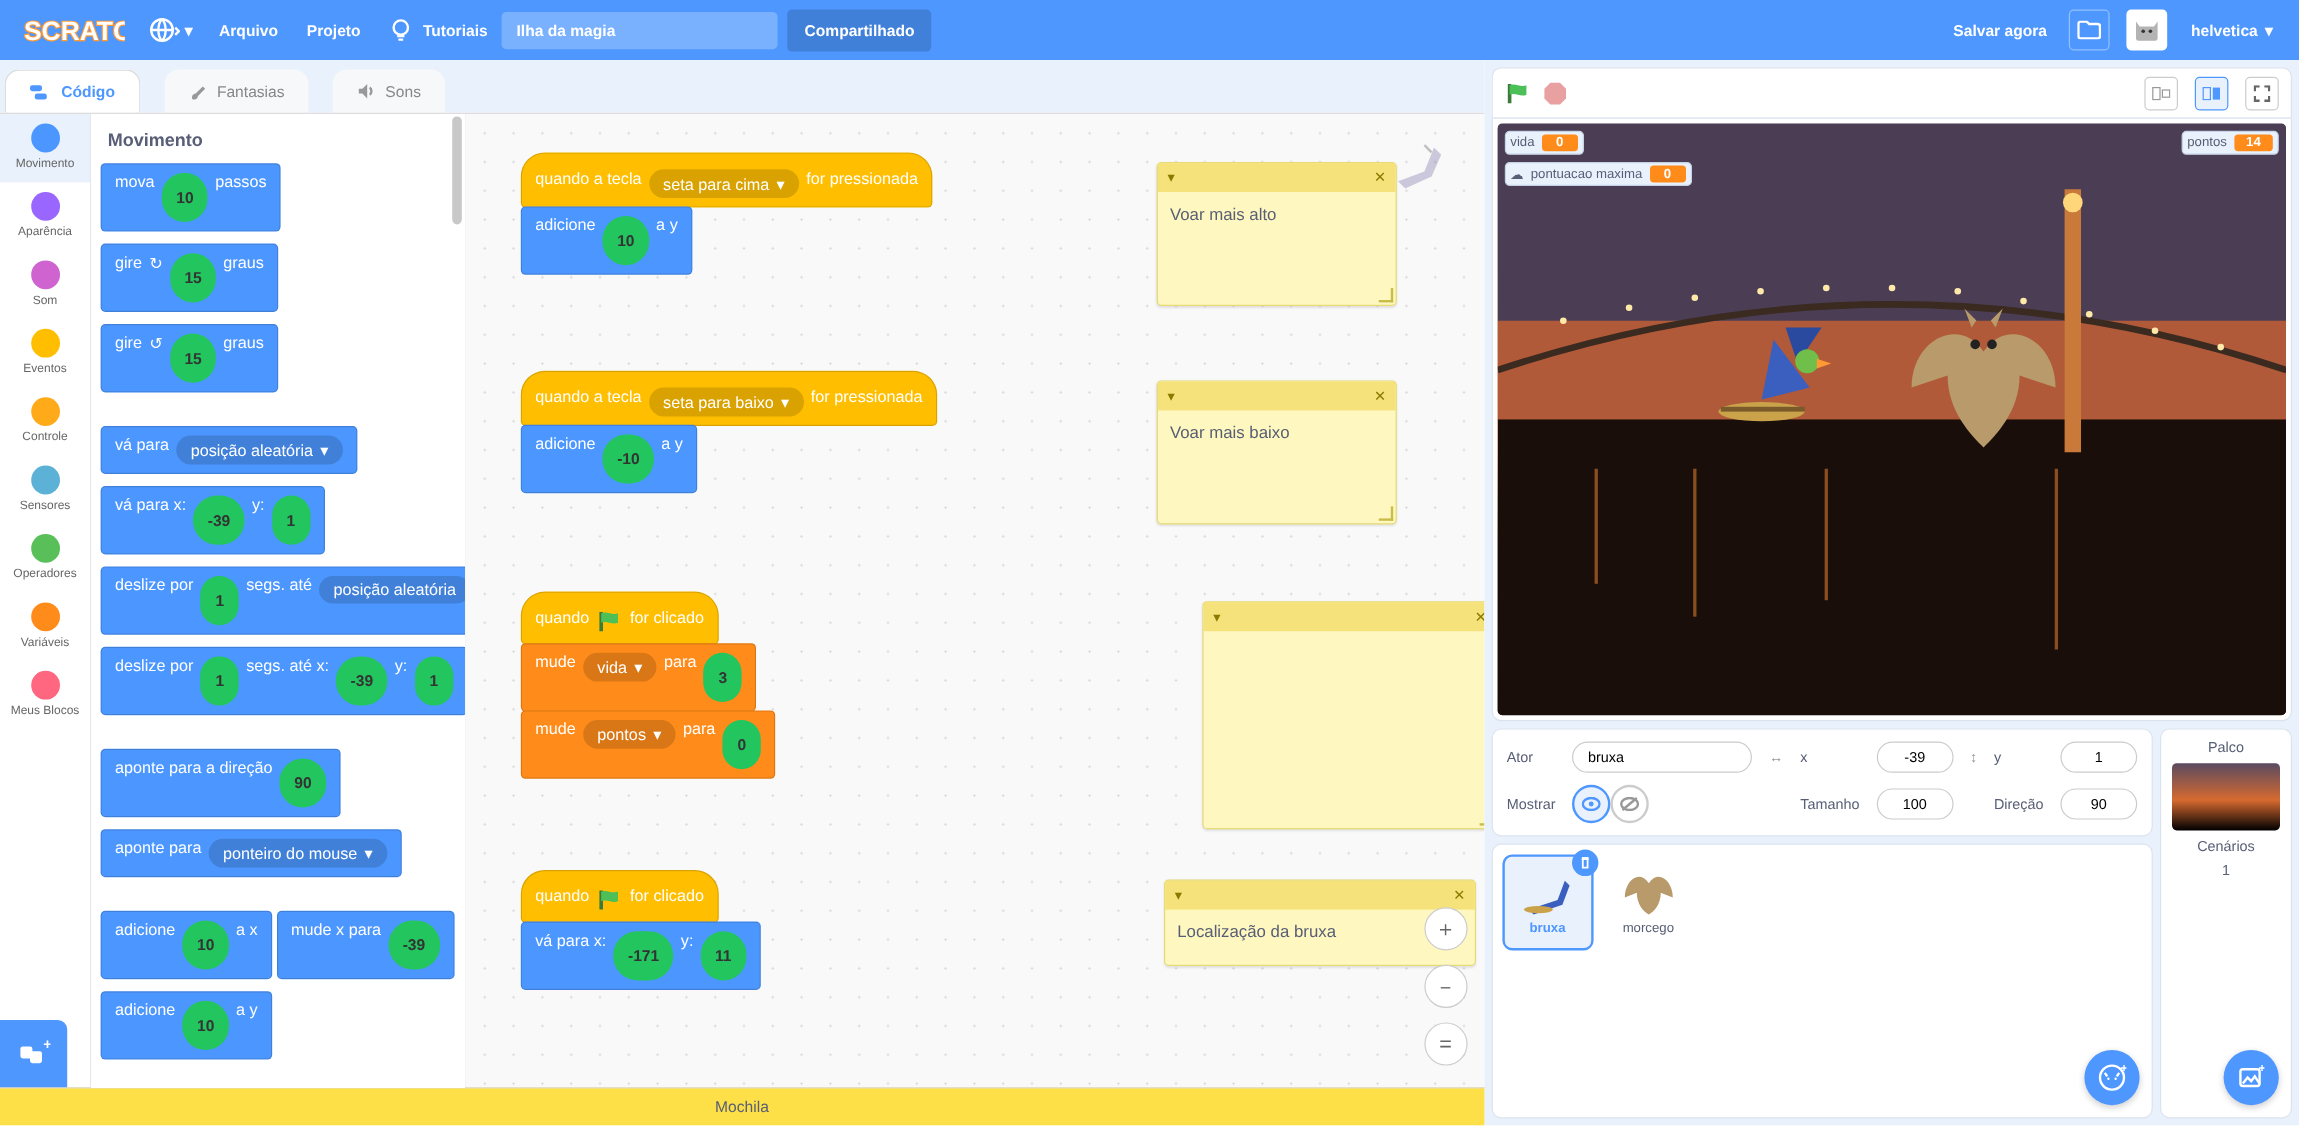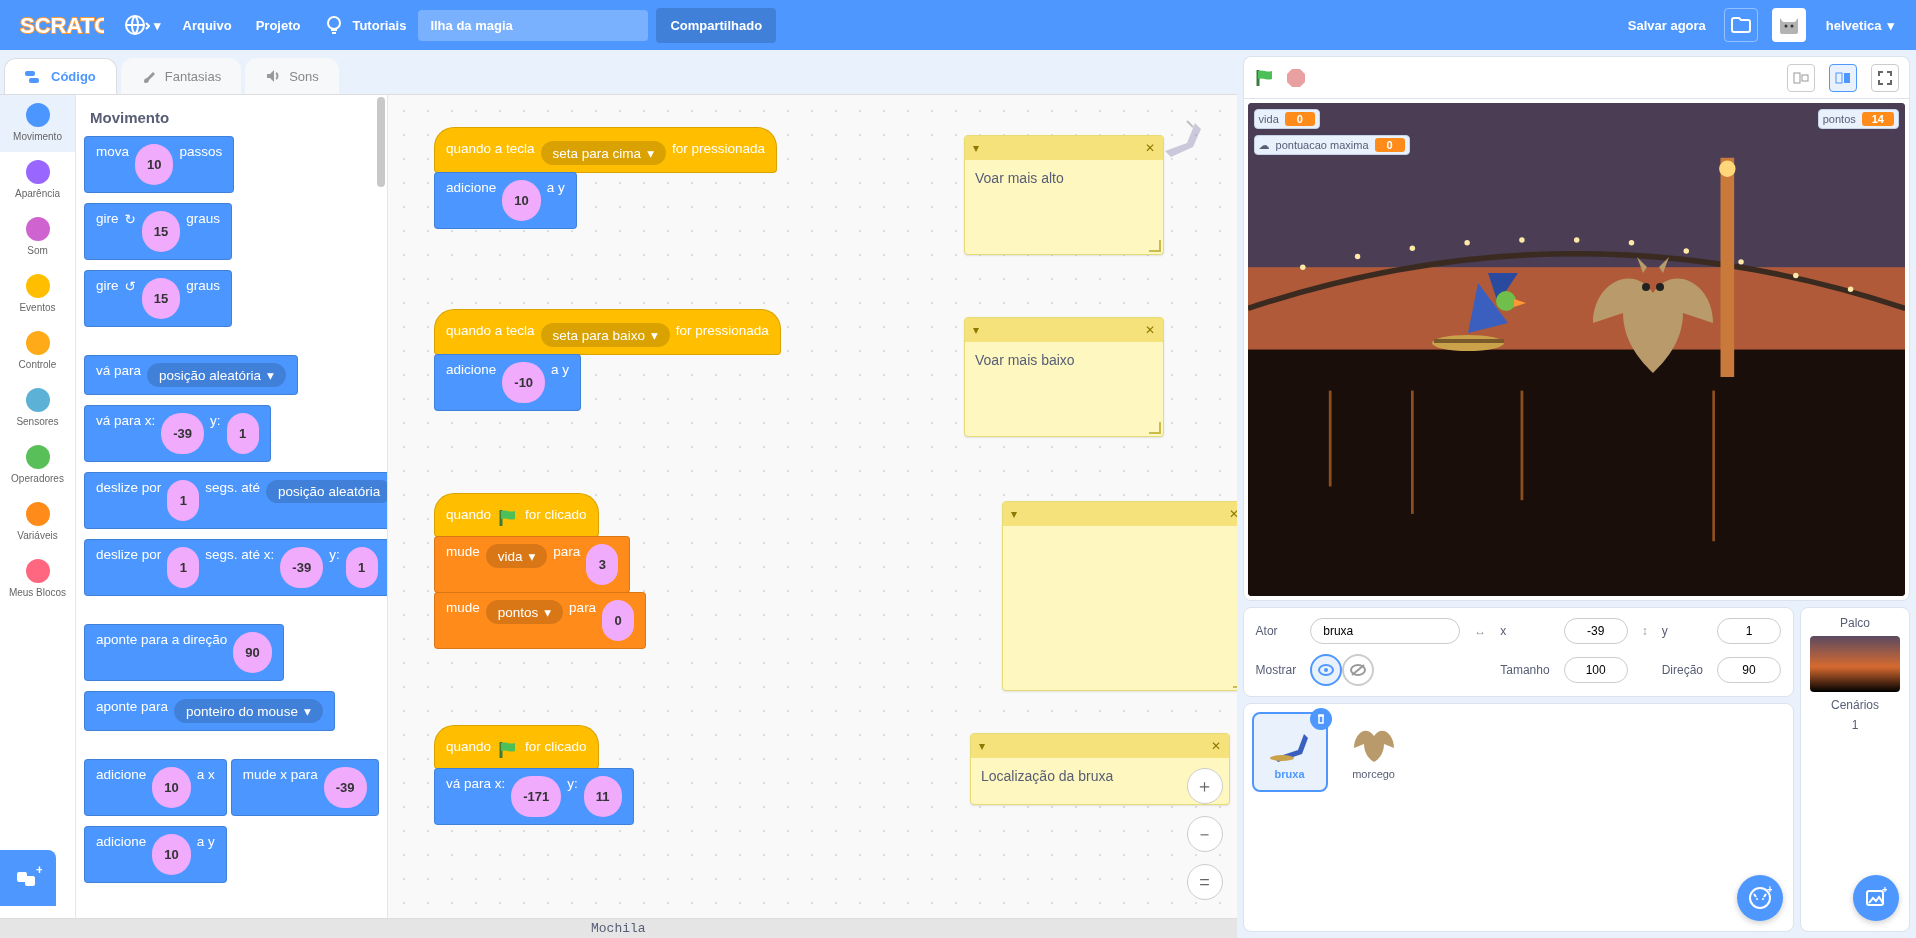--- a/index.html
+++ b/index.html
@@ -17,21 +17,21 @@
   .icon-box { width: 34px; height: 34px; border: 1px solid rgba(255,255,255,.4); border-radius: 4px; margin: 0 6px; display: flex; align-items: center; justify-content: center; }
   .avatar { width: 34px; height: 34px; background: #fff; border-radius: 4px; margin: 0 8px; display: flex; align-items: center; justify-content: center; }
 
   
   .main { display: flex; height: 888px; }
   .left-col { width: 1335px; display: flex; flex-direction: column; }
   .right-col { flex: 1; display: flex; flex-direction: column; background: #e9f1fc; padding: 6px; gap: 6px; }
 
   
   .tabs { height: 44px; background: #e9f1fc; display: flex; align-items: flex-end; padding-left: 4px; }
-  .tab { padding: 10px 20px; background: #f6f8fa; color: #888; border-radius: 12px 12px 0 0; margin-right: 4px; display: flex; align-items: center; gap: 8px; font-size: 13px; cursor: pointer; }
+  .tab { padding: 10px 20px; background: #f6f8fa; color: #888; border-radius: 12px 12px 0 0; margin-right: 20px; display: flex; align-items: center; gap: 8px; font-size: 13px; cursor: pointer; }
   .tab.active { background: #fff; color: #4d97ff; font-weight: 700; border: 1px solid #ddd; border-bottom: none; }
 
   
   .editor-row { flex: 1; display: flex; background: #fff; border-top: 1px solid #ddd; overflow: hidden; }
 
   
   .cat-col { width: 76px; background: #fff; border-right: 1px solid #e6e6e6; overflow-y: auto; }
   .cat-item { display: flex; flex-direction: column; align-items: center; padding: 8px 0 10px; cursor: pointer; font-size: 10px; color: #666; }
   .cat-dot { width: 24px; height: 24px; border-radius: 50%; margin-bottom: 4px; }
   .cat-item.sel { background: #e9f1fc; }
@@ -46,42 +46,42 @@
   .ws-sprite-thumb { position: absolute; top: 16px; right: 24px; opacity: .35; }
   .ws-controls { position: absolute; right: 14px; bottom: 18px; display: flex; flex-direction: column; gap: 12px; }
   .ws-ctl { width: 36px; height: 36px; border-radius: 50%; background: #fff; border: 1px solid #ccc; display: flex; align-items: center; justify-content: center; color: #666; font-size: 18px; cursor: pointer; }
 
   
   .block { display: inline-flex; align-items: flex-start; padding: 8px 12px; border-radius: 4px; color: #fff; font-size: 13.5px; font-weight: 500; margin-bottom: 10px; box-shadow: inset 0 0 0 1px rgba(0,0,0,.15); position: relative; }
   .block.motion   { background: #4c97ff; }
   .block.events   { background: #ffbf00; }
   .block.events.hat { border-radius: 20px 20px 4px 4px; padding-top: 14px; }
   .block.data     { background: #ff8c1a; }
-  .pill { background: #f0abfc; color: #333; border-radius: 20px; padding: 13px 12px; font-weight: 700; font-size: 13px; display: inline-flex; min-width: 32px; justify-content: center; }
+  .pill { background: #22c55e; color: #333; border-radius: 20px; padding: 13px 12px; font-weight: 700; font-size: 13px; display: inline-flex; min-width: 32px; justify-content: center; }
   .dropdown-pill { background: rgba(0,0,0,.15); border-radius: 20px; padding: 4px 12px; display: inline-flex; align-items: center; gap: 6px; }
   .gap { width: 6px; display: inline-block; }
 
   .palette .block { margin-bottom: 10px; white-space: nowrap; }
   .pal-group-gap { height: 18px; }
 
   
   .stack { position: absolute; }
   .stack .block { display: flex; width: max-content; margin-bottom: 0; }
   .stack .block + .block { margin-top: -1px; }
 
   
   .comment { position: absolute; background: #fef7c0; border: 1px solid #e6db74; border-radius: 4px; width: 200px; min-height: 120px; box-shadow: 0 1px 2px rgba(0,0,0,.1); }
   .comment-wide { width: 246px; min-height: 190px; }
   .comment-hdr { height: 24px; background: #f5e27a; display: flex; align-items: center; justify-content: space-between; padding: 0 8px; color: #8a7b00; font-size: 12px; }
   .comment-body { padding: 10px; color: #575e75; font-size: 14px; }
   .comment-line { position: absolute; height: 2px; background: #e6db74; z-index: -1; }
   .resize-handle { position: absolute; right: 2px; bottom: 2px; width: 12px; height: 12px; border-right: 2px solid #c9bc4a; border-bottom: 2px solid #c9bc4a; }
 
   
-  .backpack { height: 20px; background: #e5e5e5; border-top: 1px solid #ddd; display: flex; align-items: center; justify-content: center; color: #575e75; font-size: 13px; cursor: pointer; font-family: Liberation Mono, monospace; }
+  .backpack { height: 32px; background: #fde047; border-top: 1px solid #ddd; display: flex; align-items: center; justify-content: center; color: #575e75; font-size: 13px; cursor: pointer; }
 
   
   .ext-btn { position: absolute; left: 0; bottom: 32px; width: 56px; height: 56px; background: #4d97ff; display: flex; align-items: center; justify-content: center; cursor: pointer; border-top-right-radius: 8px; }
 
   
   .stage-hdr { height: 42px; background: #fff; border-radius: 8px 8px 0 0; display: flex; align-items: center; padding: 0 10px; gap: 10px; border: 1px solid #dce3ed; border-bottom: none; }
   .stage-hdr .sp { flex: 1; }
   .size-btn { width: 28px; height: 28px; border: 1px solid #ccc; border-radius: 4px; display: flex; align-items: center; justify-content: center; cursor: pointer; color: #666; margin-left: 4px; }
   .size-btn.active { background: #e9f1fc; border-color: #4d97ff; color: #4d97ff; }
 

